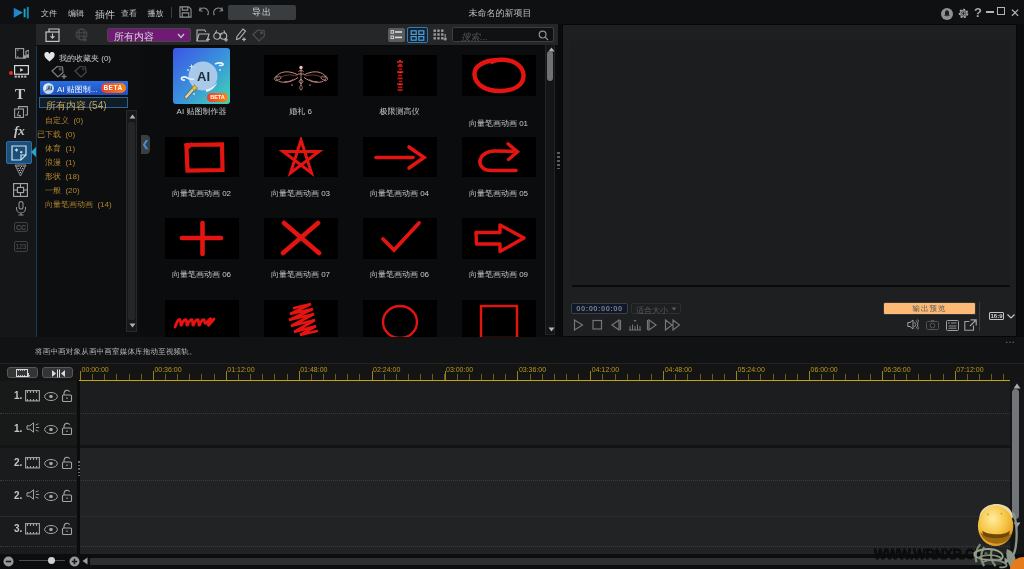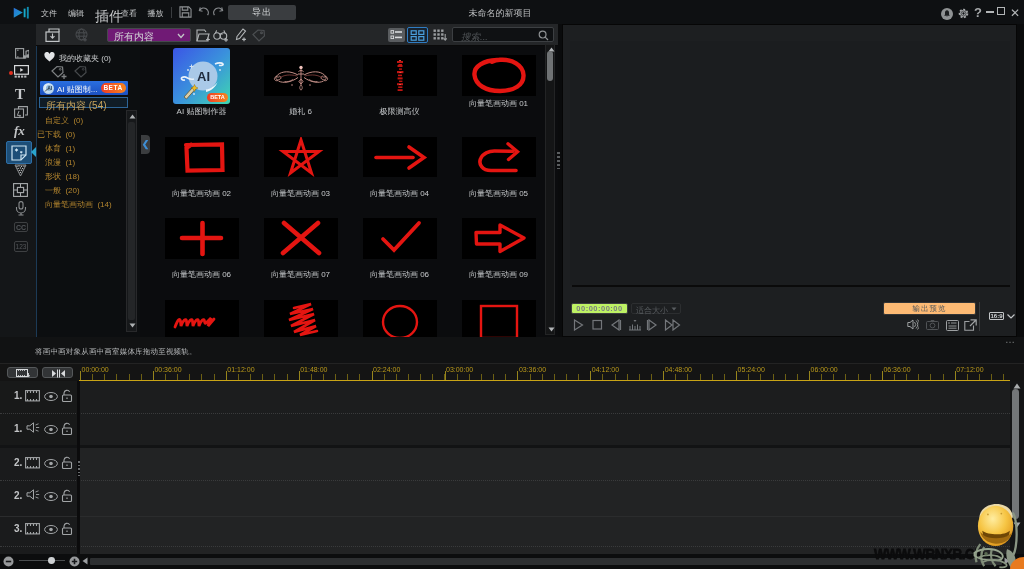--- a/index.html
+++ b/index.html
@@ -22,21 +22,21 @@
             <stop offset="1" stop-color="#17a8c8"></stop>
       </linearGradient>
         </defs>
       <path d="M2 3 L12.5 8.5 L2 14.5 Z" fill="url(#lg1)"></path>
       <rect x="13.5" y="4" width="2.2" height="10" fill="#16a8c8"></rect>
       <rect x="17.2" y="2" width="2.2" height="13.5" fill="#0f8cb0"></rect>
     </svg>
   </div>
   <div class="abs" style="left:41px;top:7.5px;color:#c6c8ca;font-size:8px;">文件</div>
   <div class="abs" style="left:68px;top:7.5px;color:#c6c8ca;font-size:8px;">编辑</div>
-  <div class="abs" style="left:95px;top:7.5px;color:#c6c8ca;font-size:14px;">插件</div>
+  <div class="abs" style="left:95px;top:7.5px;color:#c6c8ca;font-size:10px;">插件</div>
   <div class="abs" style="left:121px;top:7.5px;color:#c6c8ca;font-size:8px;">查看</div>
   <div class="abs" style="left:147.5px;top:7.5px;color:#c6c8ca;font-size:8px;">播放</div>
   <div class="abs" style="left:171px;top:7px;width:1px;height:11px;background:#3a3d40;"></div>
   <div class="abs" style="left:179px;top:6px;">
     <svg width="13" height="12" viewBox="0 0 14 13" fill="none" stroke="#8e9194" stroke-width="1.2">
       <path d="M1 1 H10.5 L13 3.5 V12 H1 Z"></path>
       <path d="M3.5 1 V4.5 H9.5 V1"></path>
       <path d="M3.5 12 V7.5 H10.5 V12"></path>
     </svg>
   </div>
@@ -378,21 +378,21 @@
     </div>
     <div class="abs" style="left:321.5px;top:9px;width:74px;height:40.5px;background:#000;">
       <svg width="74" height="40" viewBox="0 0 74 40" fill="none" stroke="#e41511" stroke-width="4.4" stroke-linecap="round">
         <path d="M35 5 C22 5.5 11.5 11 12.5 20 C13.5 30 24 36 38 36 C52 36 62 30 61.5 20 C61 10 50 4 38 4.8 C35.5 5 32.5 5.6 30 6.8"></path>
       </svg>
     </div>
     <div class="abs" style="left:61.5px;top:58px;width:1px;"></div>
     <div class="abs" style="left:12.5px;top:60px;width:98px;text-align:center;color:#c6c9cb;font-size:8px;">AI 贴图制作器</div>
     <div class="abs" style="left:111.5px;top:60px;width:98px;text-align:center;color:#c6c9cb;font-size:8px;">婚礼 6</div>
     <div class="abs" style="left:210.5px;top:60px;width:98px;text-align:center;color:#c6c9cb;font-size:8px;">极限测高仪</div>
-    <div class="abs" style="left:309.5px;top:52px;width:98px;text-align:center;color:#c6c9cb;font-size:8px;">向量笔画动画 01</div>
+    <div class="abs" style="left:309.5px;top:72px;width:98px;text-align:center;color:#c6c9cb;font-size:8px;">向量笔画动画 01</div>
 
     <div class="abs" style="left:24.5px;top:90.5px;width:74px;height:40.5px;background:#000;">
       <svg width="74" height="40" viewBox="0 0 74 40" fill="none" stroke="#e41511" stroke-width="4.2" stroke-linecap="round">
         <path d="M21 8 L57 7.5 L57.5 33 L22.5 33.5 L21.5 11 L26 7.8"></path>
       </svg>
     </div>
     <div class="abs" style="left:123.5px;top:90.5px;width:74px;height:40.5px;background:#000;">
       <svg width="74" height="40" viewBox="0 0 74 40" fill="none" stroke="#e41511" stroke-width="3" stroke-linecap="round">
         <path d="M37 3 L26.5 36 L55 14.5 L19 14.5 L47.5 36 Z"></path>
       </svg>
@@ -473,21 +473,21 @@
 
   <div class="abs" style="left:557px;top:152px;width:3px;height:17px;background:repeating-linear-gradient(180deg,#5a5d5f 0 2px,transparent 2px 4px);"></div>
 
   <div class="abs" style="left:141px;top:135px;width:9px;height:19px;background:#3b3d3f;border-radius:0 4px 4px 0;color:#3f8fd6;font-size:9px;font-weight:bold;line-height:19px;text-align:center;">❮</div>
 
   <div class="abs" style="left:562px;top:24px;width:455px;height:313px;background:#1d1f21;border:1px solid #060606;"></div>
   <div class="abs" id="preview" style="left:562px;top:24px;width:455px;height:313px;">
     <div class="abs" style="left:8px;top:17px;width:440px;height:244px;background:#1b1d1f;"></div>
     <div class="abs" style="left:10px;top:261px;width:438px;height:2px;background:#0a0a0a;"></div>
 
-    <div class="abs" style="left:9px;top:278.5px;width:57px;height:11px;background:#bef264;border:1px solid #3c3e40;border-radius:2px;color:#7b7e81;font-size:7.5px;font-weight:bold;text-align:center;line-height:10px;letter-spacing:0.5px;">00:00:00:00</div>
+    <div class="abs" style="left:9px;top:278.5px;width:57px;height:11px;background:#0f172a;border:1px solid #3c3e40;border-radius:2px;color:#7b7e81;font-size:7.5px;font-weight:bold;text-align:center;line-height:10px;letter-spacing:0.5px;">00:00:00:00</div>
     <div class="abs" style="left:69px;top:278.5px;width:50px;height:11px;border:1px solid #2c2e30;border-radius:2px;">
       <span style="position:absolute;left:4px;top:1.5px;color:#595d60;font-size:8px;">适合大小</span>
       <svg style="position:absolute;right:3px;top:3.5px;" width="6" height="4" viewBox="0 0 6 4">
           <path d="M0.5 0.5 L3 3.5 L5.5 0.5 Z" fill="#595d60"></path>
         </svg>
     </div>
 
     <div class="abs" style="left:321px;top:278px;width:93px;height:12.5px;border:1px solid #323436;border-radius:2px;background:#fdba74;color:#55585b;font-size:7.5px;text-align:center;line-height:12px;letter-spacing:1px;">输出预览</div>
 
     <svg class="abs" style="left:11px;top:294.5px;" width="110" height="12" viewBox="0 0 110 12" fill="none" stroke="#73767a" stroke-width="1.2">

